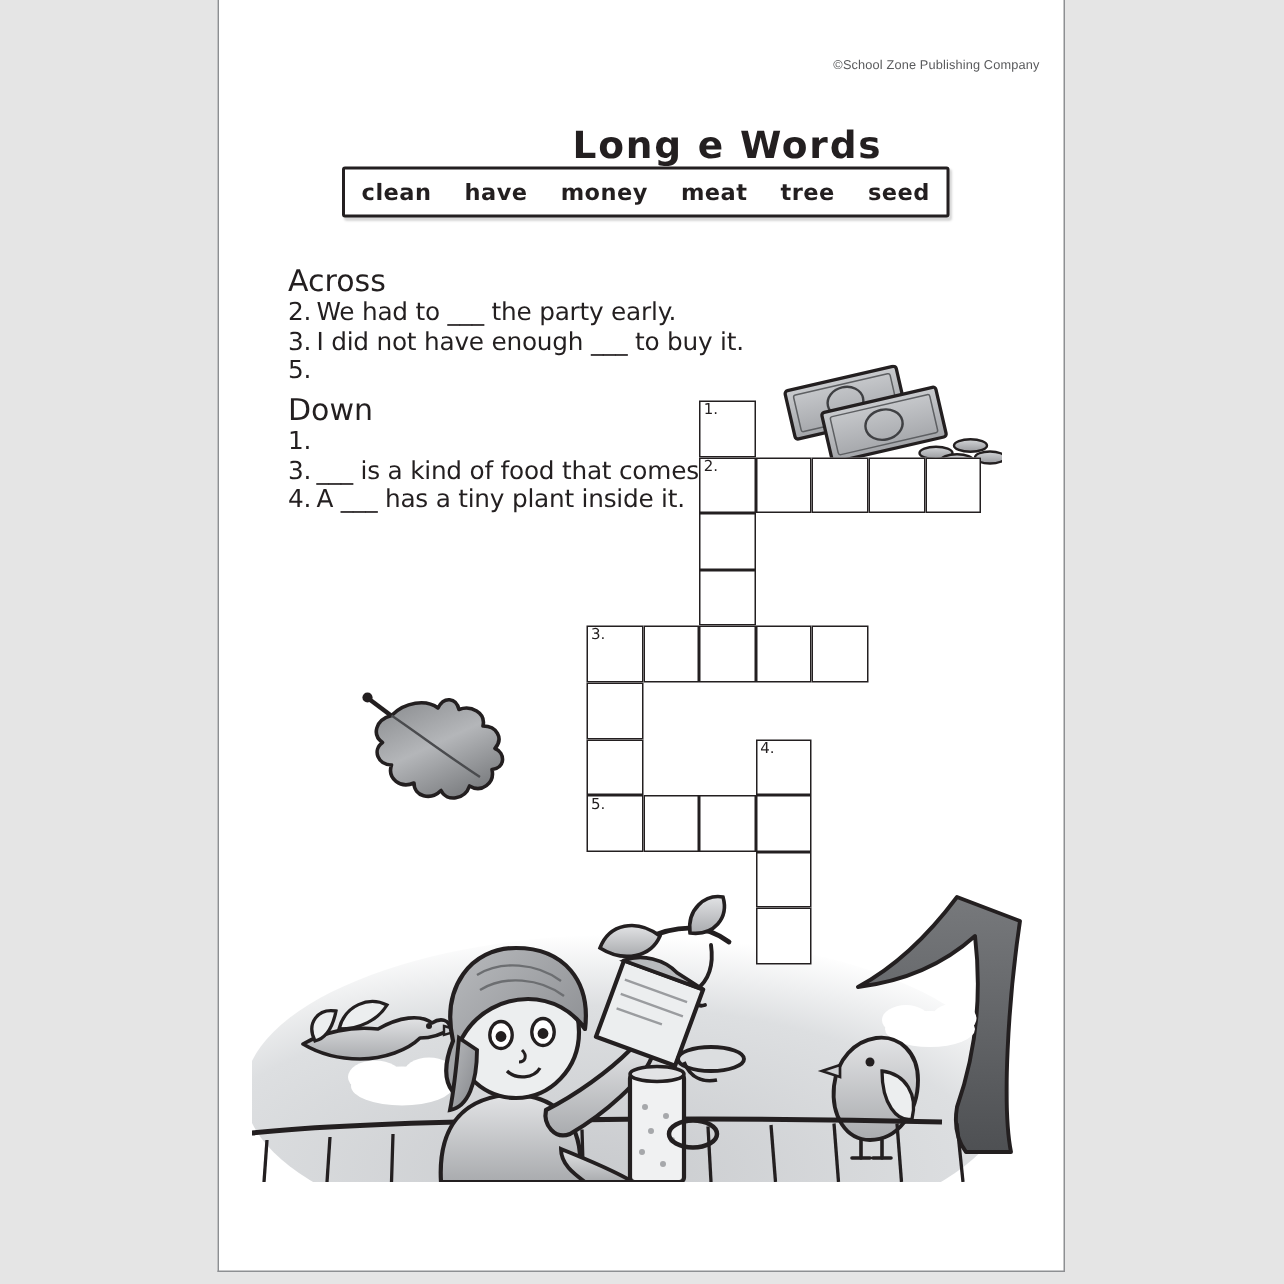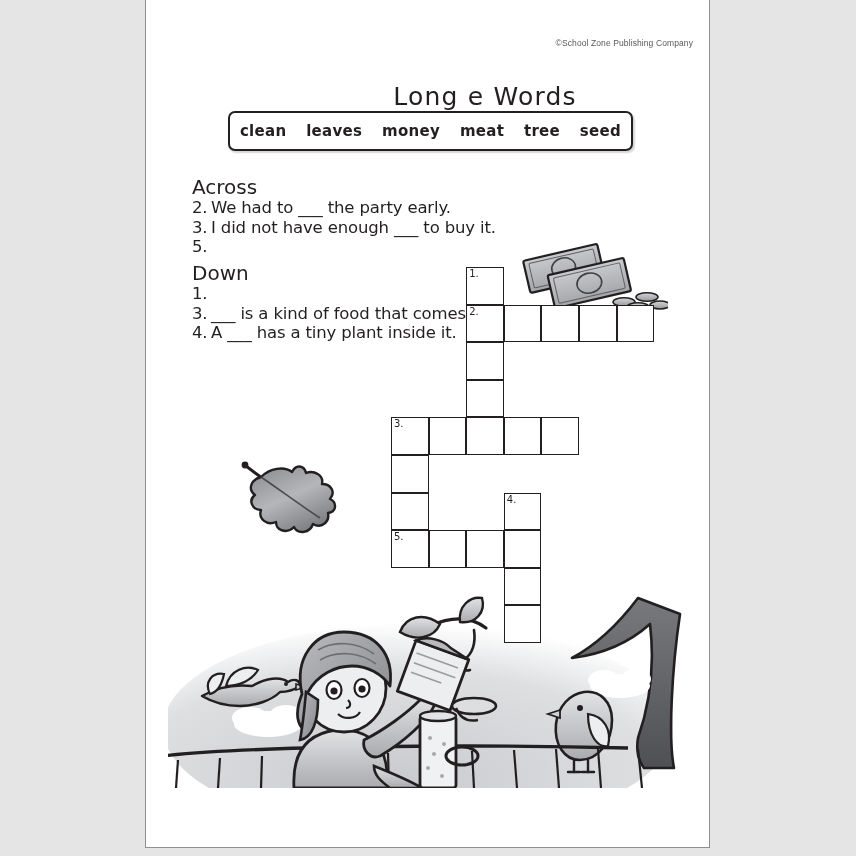--- a/index.html
+++ b/index.html
@@ -46,32 +46,32 @@
   
   .title {
     position: absolute;
     left: 145px;
     top: 82px;
     width: 680px;
     text-align: center;
     font-size: 25px;
     color: #231f20;
     font-family: "DejaVu Sans", sans-serif;
-    font-weight: 400;
+    font-weight: 700;
     letter-spacing: 1.2px;
   }
   
   .wordbank {
     position: absolute;
     left: 228px;
     top: 111px;
     width: 405px;
-    height: 40px;
+    height: 34px;
     border: 2.2px solid #231f20;
-    border-radius: 7px;
+    border-radius: 2px;
     box-sizing: border-box;
     display: flex;
     align-items: center;
     justify-content: space-around;
     background: #ffffff;
     box-shadow: 1.5px 2px 1.5px rgba(0,0,0,.16);
   }
   .wordbank .word {
     font-size: 15px;
     font-weight: bold;
@@ -195,21 +195,21 @@
 <div id="page-root">
 
   <div class="sheet"></div>
 
   <div class="copyright">©School Zone Publishing Company</div>
 
   <div class="title">Long e Words</div>
 
   <div class="wordbank">
     <span class="word">clean</span>
-    <span class="word">leaves</span>
+    <span class="word">have</span>
     <span class="word">money</span>
     <span class="word">meat</span>
     <span class="word">tree</span>
     <span class="word">seed</span>
   </div>
 
 
   <div class="section-head head-across">Across</div>
 
   <ul class="clue-list clues-across">

